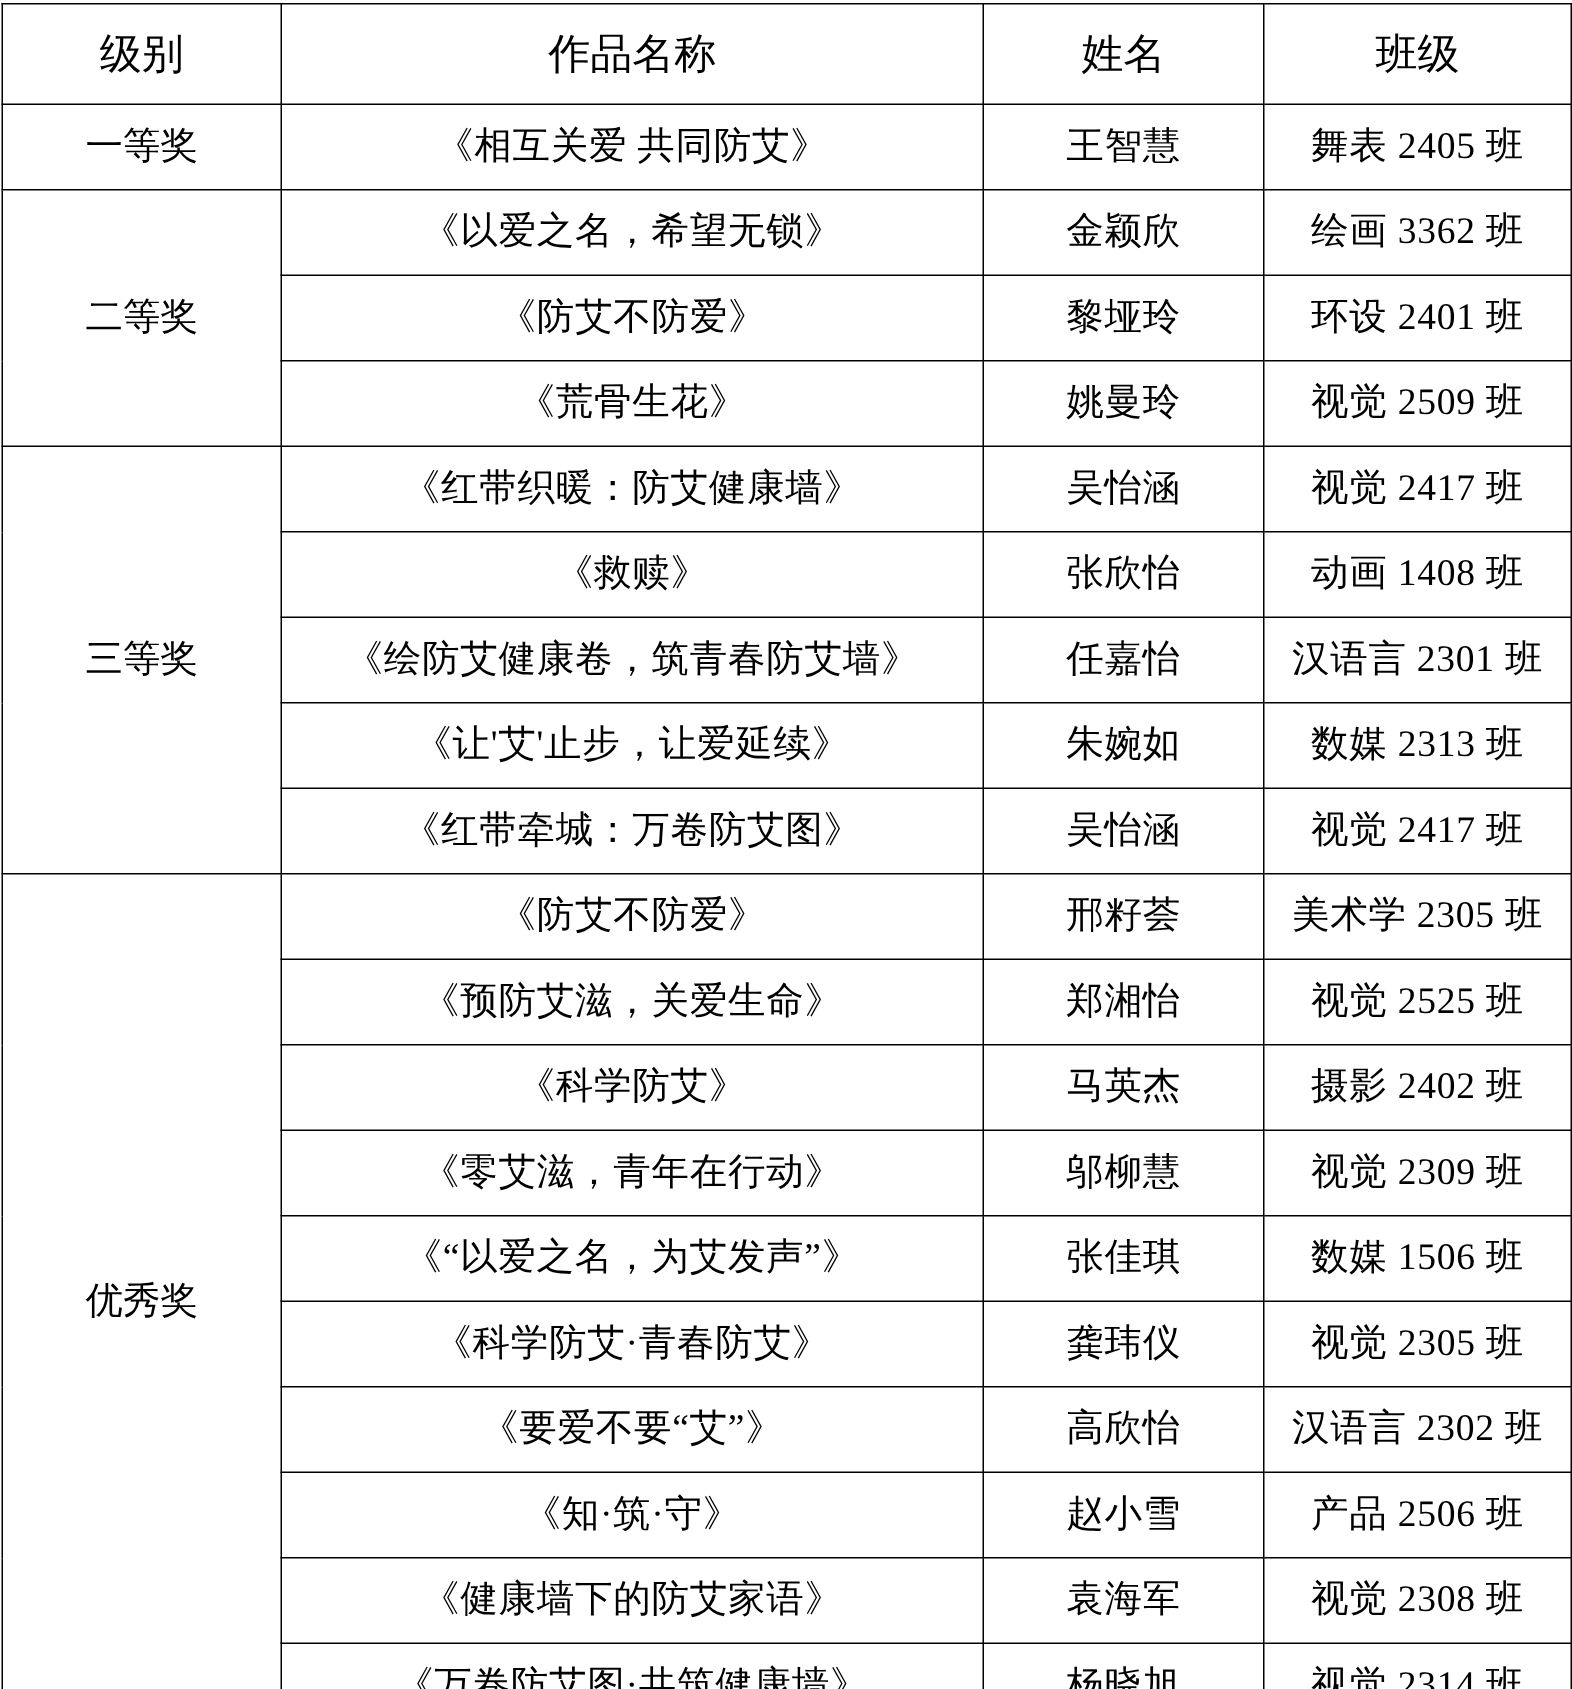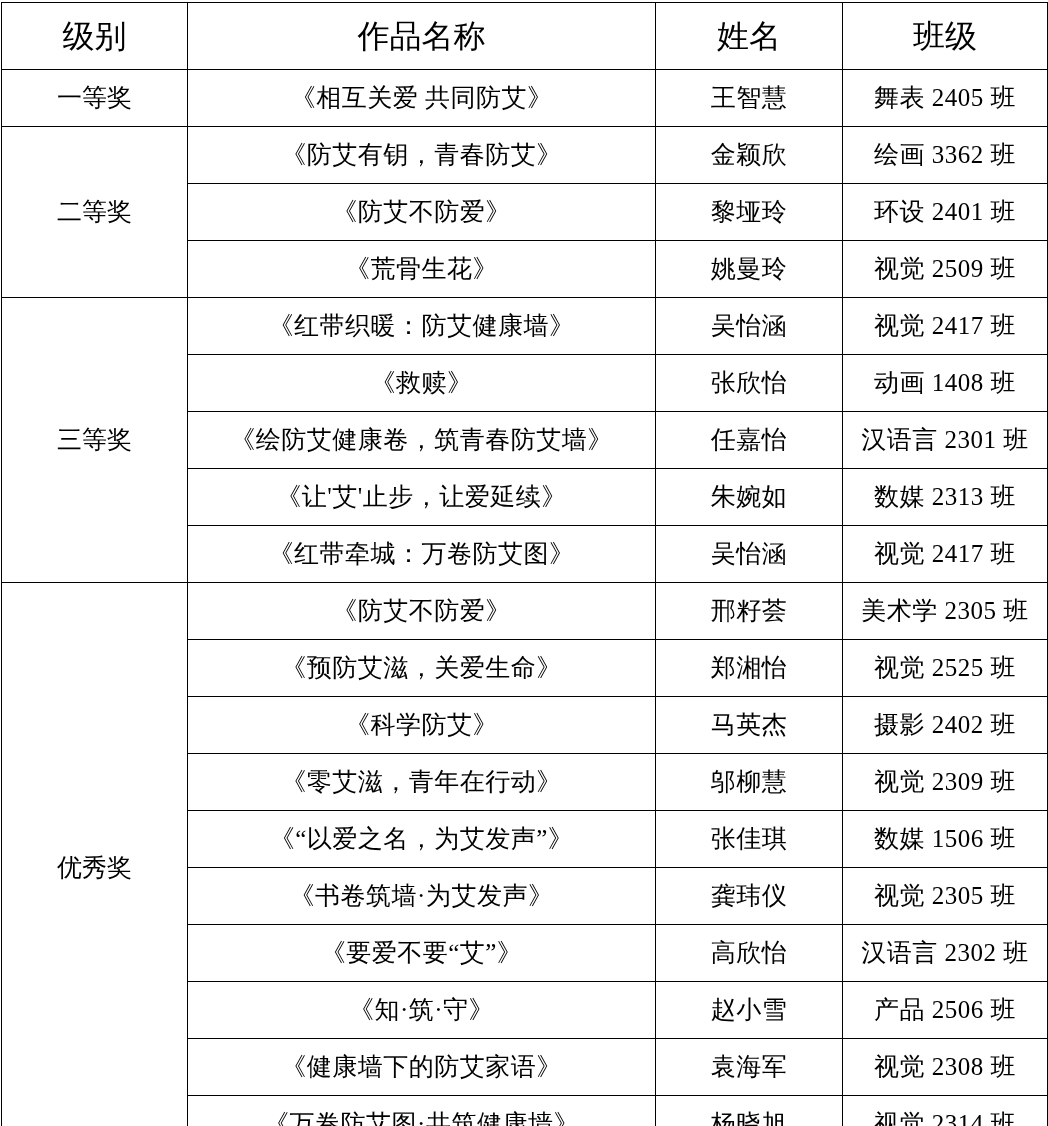--- a/index.html
+++ b/index.html
@@ -30,21 +30,21 @@
     text-align: center;
     vertical-align: middle;
     font-weight: normal;
     font-size: 25px;
     line-height: 1.25;
     padding: 0;
     height: 56px;
   }
   #award-table thead th {
     height: 66px;
-    font-size: 32px;
+    font-size: 28px;
   }
   td.level-cell {
     font-size: 25px;
   }
   td.title-cell {
     letter-spacing: 0.5px;
   }
   td.name-cell, td.class-cell {
     letter-spacing: 0.5px;
   }
@@ -69,21 +69,21 @@
   </thead>
   <tbody id="table-body">
       <tr>
         <td class="level-cell" rowspan="1">一等奖</td>
         <td class="title-cell">《相互关爱 共同防艾》</td>
         <td class="name-cell">王智慧</td>
         <td class="class-cell">舞表 2405 班</td>
       </tr>
       <tr>
         <td class="level-cell" rowspan="3">二等奖</td>
-        <td class="title-cell">《防艾有钥，青春防艾》</td>
+        <td class="title-cell">《以爱之名，希望无锁》</td>
         <td class="name-cell">金颖欣</td>
         <td class="class-cell">绘画 3362 班</td>
       </tr>
       <tr>
         <td class="title-cell">《防艾不防爱》</td>
         <td class="name-cell">黎垭玲</td>
         <td class="class-cell">环设 2401 班</td>
       </tr>
       <tr>
         <td class="title-cell">《荒骨生花》</td>
@@ -136,21 +136,21 @@
         <td class="title-cell">《零艾滋，青年在行动》</td>
         <td class="name-cell">邬柳慧</td>
         <td class="class-cell">视觉 2309 班</td>
       </tr>
       <tr>
         <td class="title-cell">《“以爱之名，为艾发声”》</td>
         <td class="name-cell">张佳琪</td>
         <td class="class-cell">数媒 1506 班</td>
       </tr>
       <tr>
-        <td class="title-cell">《书卷筑墙·为艾发声》</td>
+        <td class="title-cell">《科学防艾·青春防艾》</td>
         <td class="name-cell">龚玮仪</td>
         <td class="class-cell">视觉 2305 班</td>
       </tr>
       <tr>
         <td class="title-cell">《要爱不要“艾”》</td>
         <td class="name-cell">高欣怡</td>
         <td class="class-cell">汉语言 2302 班</td>
       </tr>
       <tr>
         <td class="title-cell">《知·筑·守》</td>

